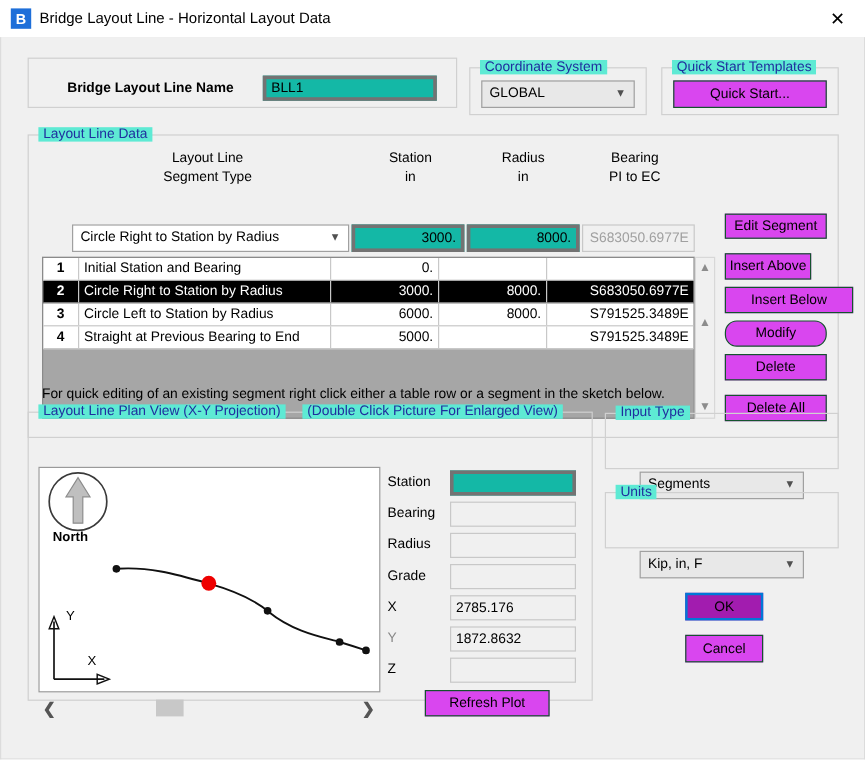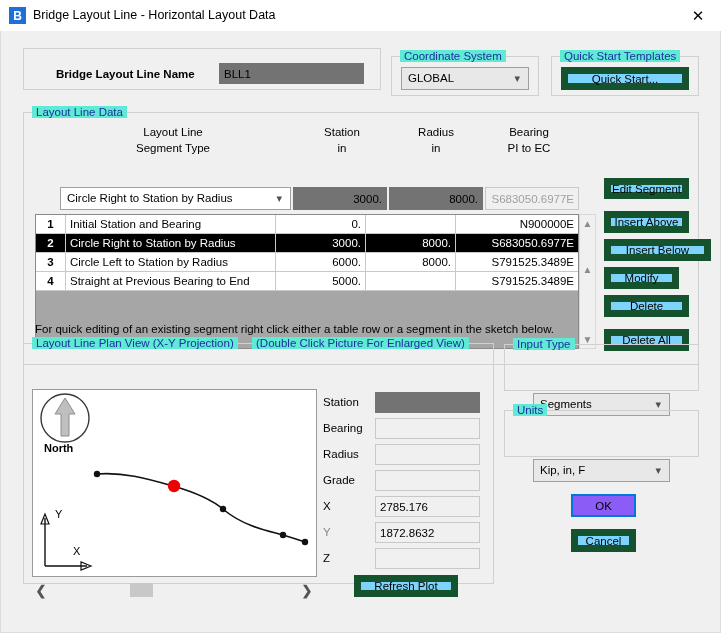--- a/index.html
+++ b/index.html
@@ -62,22 +62,22 @@
     left: auto;
   }
   
   .lbl { position: absolute; white-space: nowrap; font-size: 11.5px; color: #000; }
   .lbl.bold { font-weight: bold; }
   .lbl.center { text-align: center; }
   .lbl.gray { color: #888888; }
   
   .tbox {
     position: absolute; box-sizing: border-box;
-    border: 1px solid #737373;
-    background: #737373;
+    border: 3px solid #737373;
+    background: #14b8a6;
     font-family: "Liberation Sans", sans-serif;
     font-size: 11.5px;
     color: #000;
     padding: 1px 4px 0 4px;
     line-height: 19px;
     height: 21px;
     outline: none;
   }
   .tbox.right { text-align: right; }
   .tbox.ro {
@@ -98,30 +98,30 @@
     line-height: 21px;
   }
   .combo.white { background: #ffffff; }
   .combo .chev {
     position: absolute; right: 8px; top: 0px; line-height: 21px;
     color: #505050; font-size: 11px;
   }
   
   .btn {
     position: absolute; box-sizing: border-box;
-    background: #7dd3fc;
-    border: 7px solid #14532d;
+    background: #d946ef;
+    border: 1px solid #14532d;
     font-family: "Liberation Sans", sans-serif;
     font-size: 11.5px;
     color: #000;
     display: flex; align-items: center; justify-content: center;
     cursor: default;
     user-select: none;
   }
-  .btn.primary { border: 2px solid #0078d7; background: #8b5cf6; }
+  .btn.primary { border: 2px solid #0078d7; background: #a21caf; }
   
   #datatable {
     position: absolute; left: 34px; top: 183px; width: 544px; height: 135px;
     box-sizing: border-box;
     border: 1px solid #8a8a8a;
     background: #a6a6a6;
     overflow: hidden;
   }
   .trow {
     display: flex; height: 19px; width: 100%;
@@ -238,21 +238,20 @@
   <input class="tbox right" type="text" style="left: 388px; top: 156px; width: 94px; height: 23px; line-height: 21px;" value="8000.">
   <div class="tbox ro" style="left:484px; top:156px; width:94px; height:23px; line-height:21px; text-align:right;">S683050.6977E</div>
 
   <div id="datatable">
     <div id="table-rows">
         <div class="trow">
           <div class="tc-num">1</div>
           <div class="tc-type">Initial Station and Bearing</div>
           <div class="tc-sta">0.</div>
           <div class="tc-rad"></div>
-          <div class="tc-bear">N900000E</div>
         </div>
         <div class="trow sel">
           <div class="tc-num">2</div>
           <div class="tc-type">Circle Right to Station by Radius</div>
           <div class="tc-sta">3000.</div>
           <div class="tc-rad">8000.</div>
           <div class="tc-bear">S683050.6977E</div>
         </div>
         <div class="trow">
           <div class="tc-num">3</div>
@@ -271,23 +270,23 @@
       </div>
   </div>
 
   <div id="tablescroll">
     <div class="sbarrow" style="top:1px;">▲</div>
     <div class="sbarrow" style="top:47px;">▲</div>
     <div class="sbarrow" style="top:117px;">▼</div>
   </div>
 
   <div class="btn" style="left:603px; top:147px; width:85px; height:21px;">Edit Segment</div>
-  <div class="btn" style="left:603px; top:180px; width:85px; height:22px;">Insert Above</div>
+  <div class="btn" style="left:603px; top:180px; width:72px; height:22px;">Insert Above</div>
   <div class="btn" style="left:603px; top:208px; width:107px; height:22px;">Insert Below</div>
-  <div class="btn" style="left:603px; top:236px; width:75px; height:22px;">Modify</div>
+  <div class="btn" style="left:603px; top:236px; width:85px; height:22px;border-radius:10px;">Modify</div>
   <div class="btn" style="left:603px; top:264px; width:85px; height:22px;">Delete</div>
   <div class="btn" style="left:603px; top:298px; width:85px; height:22px;">Delete All</div>
 
   <div class="lbl" style="left:34px; top:292px;">For quick editing of an existing segment right click either a table row or a segment in the sketch below.</div>
 
   <div class="group" style="left:22px; top:312px; width:471px; height:241px;">
     <div class="gtitle">Layout Line Plan View (X-Y Projection)</div>
     <div class="gtitle extra" style="left:228px;text-align:right;">(Double Click Picture For Enlarged View)</div>
   </div>
 

